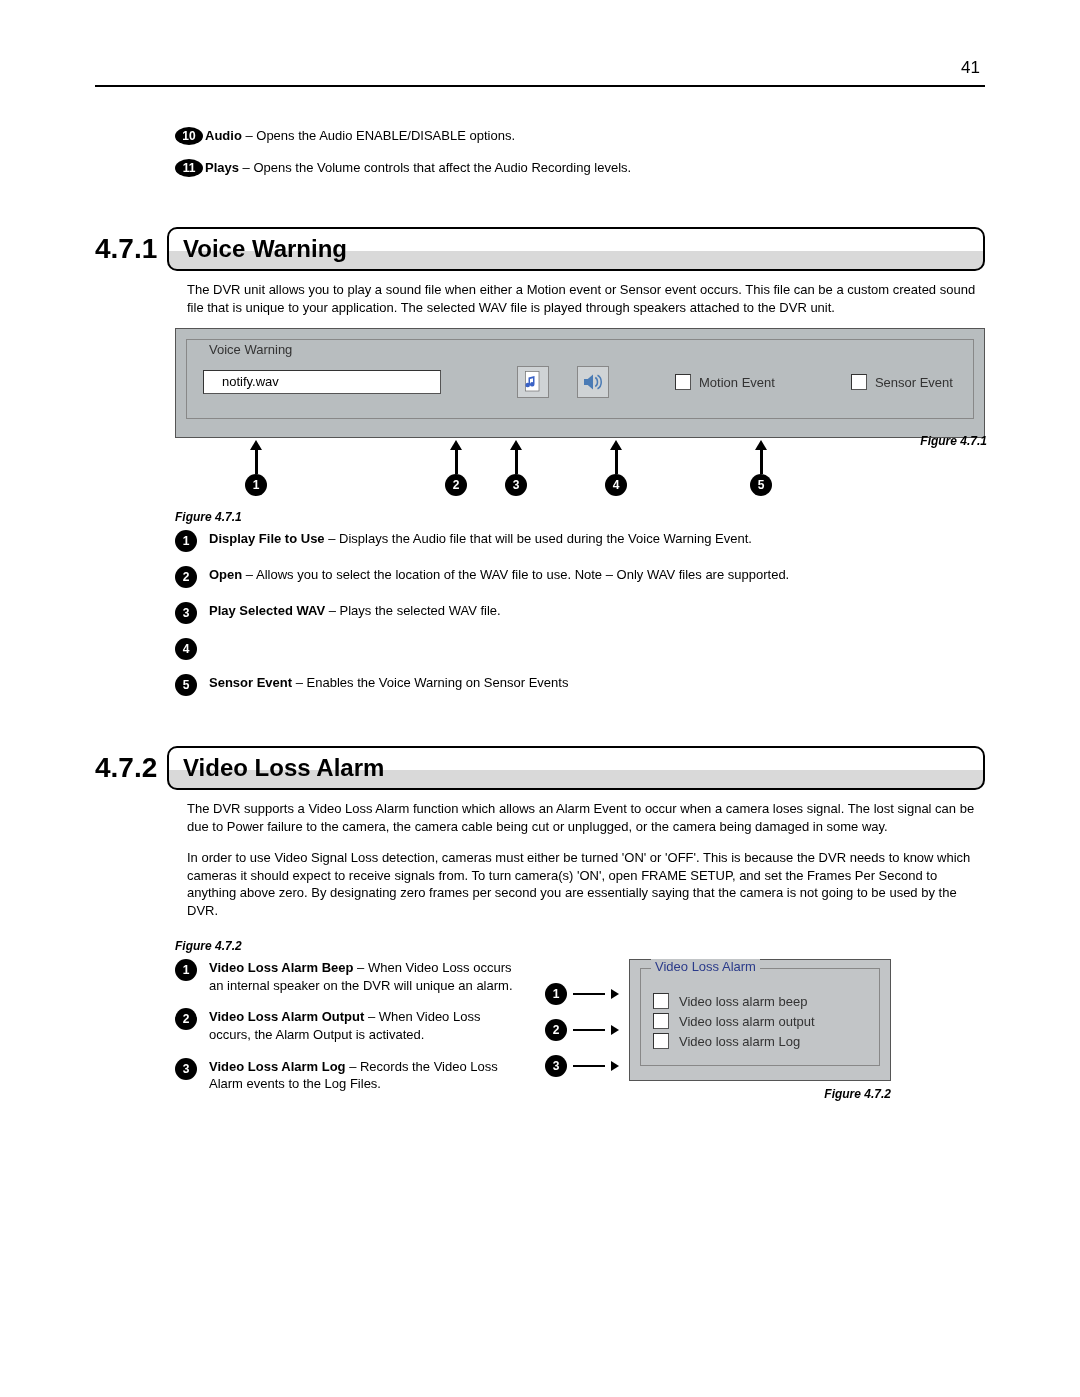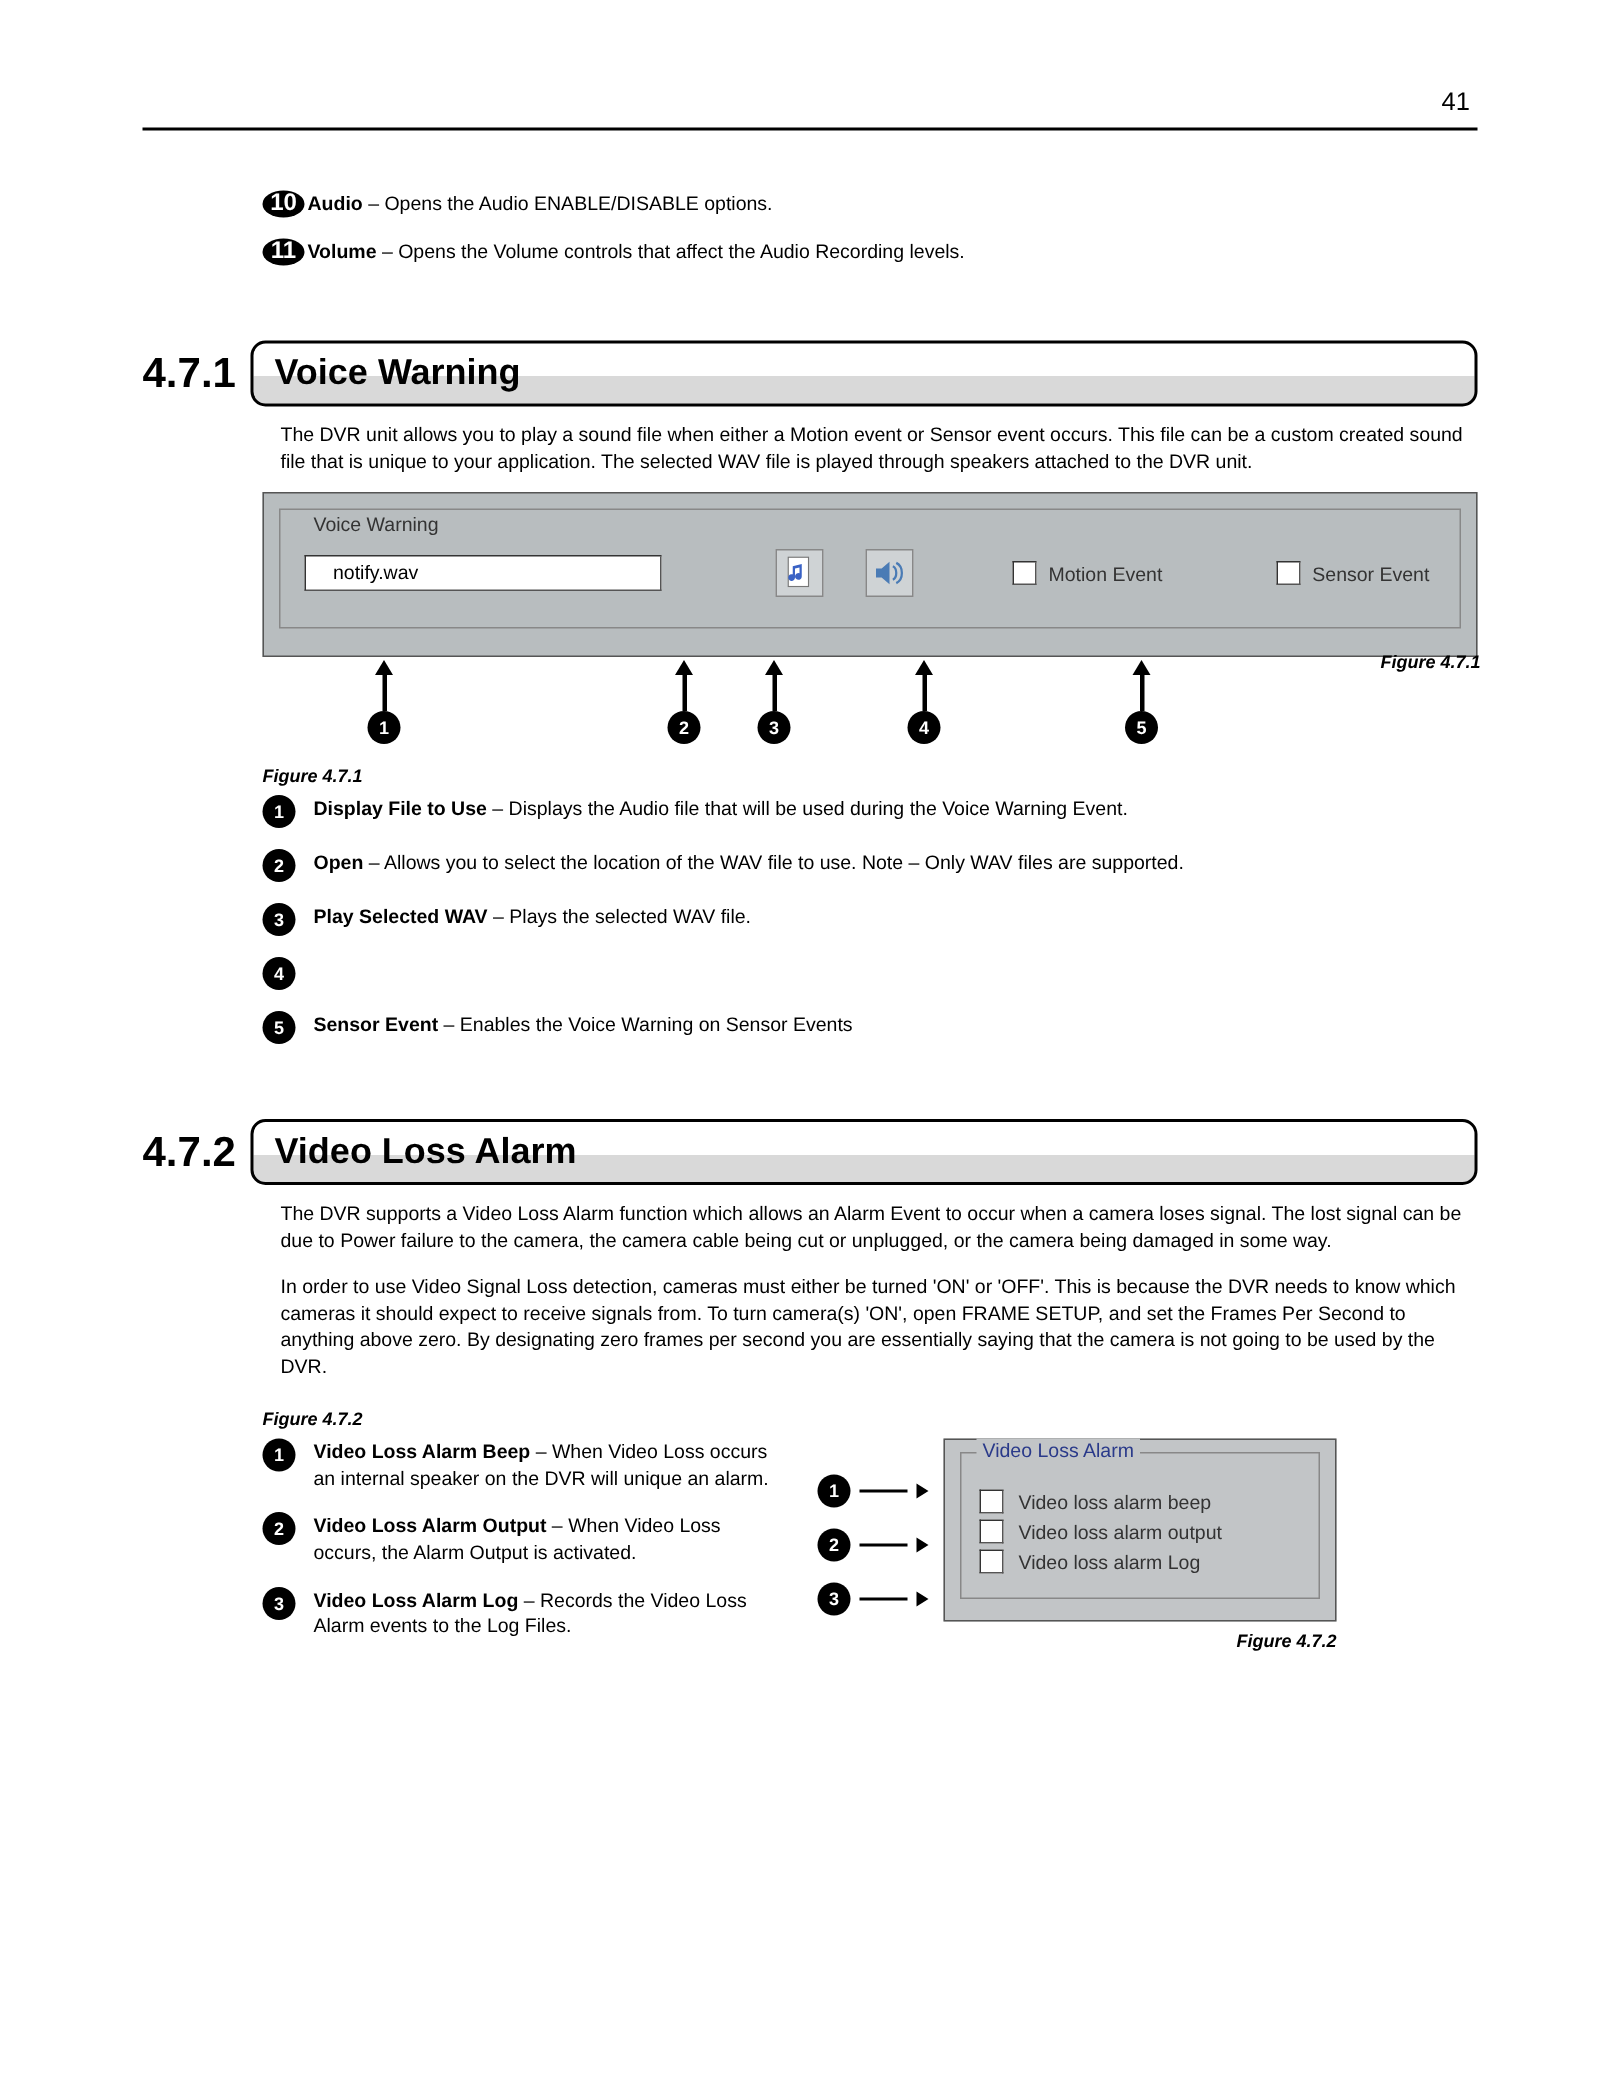--- a/index.html
+++ b/index.html
@@ -6,21 +6,21 @@
   .page{width:1080px;height:1397px;position:relative;margin:0 auto;box-sizing:border-box;padding:55px 95px 60px 95px}
   .pgnum{position:absolute;top:58px;right:100px;font-size:17px}
   .hr-top{border:none;border-top:2px solid #000;margin:30px 0 40px 0}
   .content{margin-left:80px}
 
   
   .topitems{font-size:13px;line-height:1.35}
   .topitems .row{display:flex;align-items:flex-start;margin-bottom:14px}
   .topitems .num{flex:0 0 30px}
   .bullet{display:inline-flex;width:28px;height:18px;border-radius:50%;background:#000;color:#fff;
-          font-size:16px;align-items:center;justify-content:center;font-weight:bold;line-height:1}
+          font-size:12px;align-items:center;justify-content:center;font-weight:bold;line-height:1}
   .bullet.big{width:22px;height:22px;font-size:12px}
 
   
   .secbar{display:flex;align-items:center;margin:50px 0 10px 0}
   .secnum{font-size:28px;font-weight:bold;width:72px;flex:0 0 72px}
   .sectitle{flex:1;border:2px solid #000;border-radius:10px;padding:6px 14px;font-size:24px;font-weight:bold;
             box-shadow:inset 0 -10px 0 #d9d9d9;background:linear-gradient(#fff 55%,#d9d9d9 55%)}
 
   .body{font-size:13px;line-height:1.35;margin-left:12px}
 
@@ -72,21 +72,21 @@
 
   <div class="content">
 
     <div class="topitems">
       <div class="row">
         <span class="num"><span class="bullet">10</span></span>
         <span><b>Audio</b><span> – Opens the Audio ENABLE/DISABLE options.</span></span>
       </div>
       <div class="row">
         <span class="num"><span class="bullet">11</span></span>
-        <span><b>Volume</b><span> – Opens the Volume controls that affect the Audio Recording levels.</span></span>
+        <span><b>Plays</b><span> – Opens the Volume controls that affect the Audio Recording levels.</span></span>
       </div>
     </div>
 
     <div style="margin-left:-80px">
       <div class="secbar">
         <div class="secnum">4.7.1</div>
         <div class="sectitle">Voice Warning</div>
       </div>
     </div>
 

